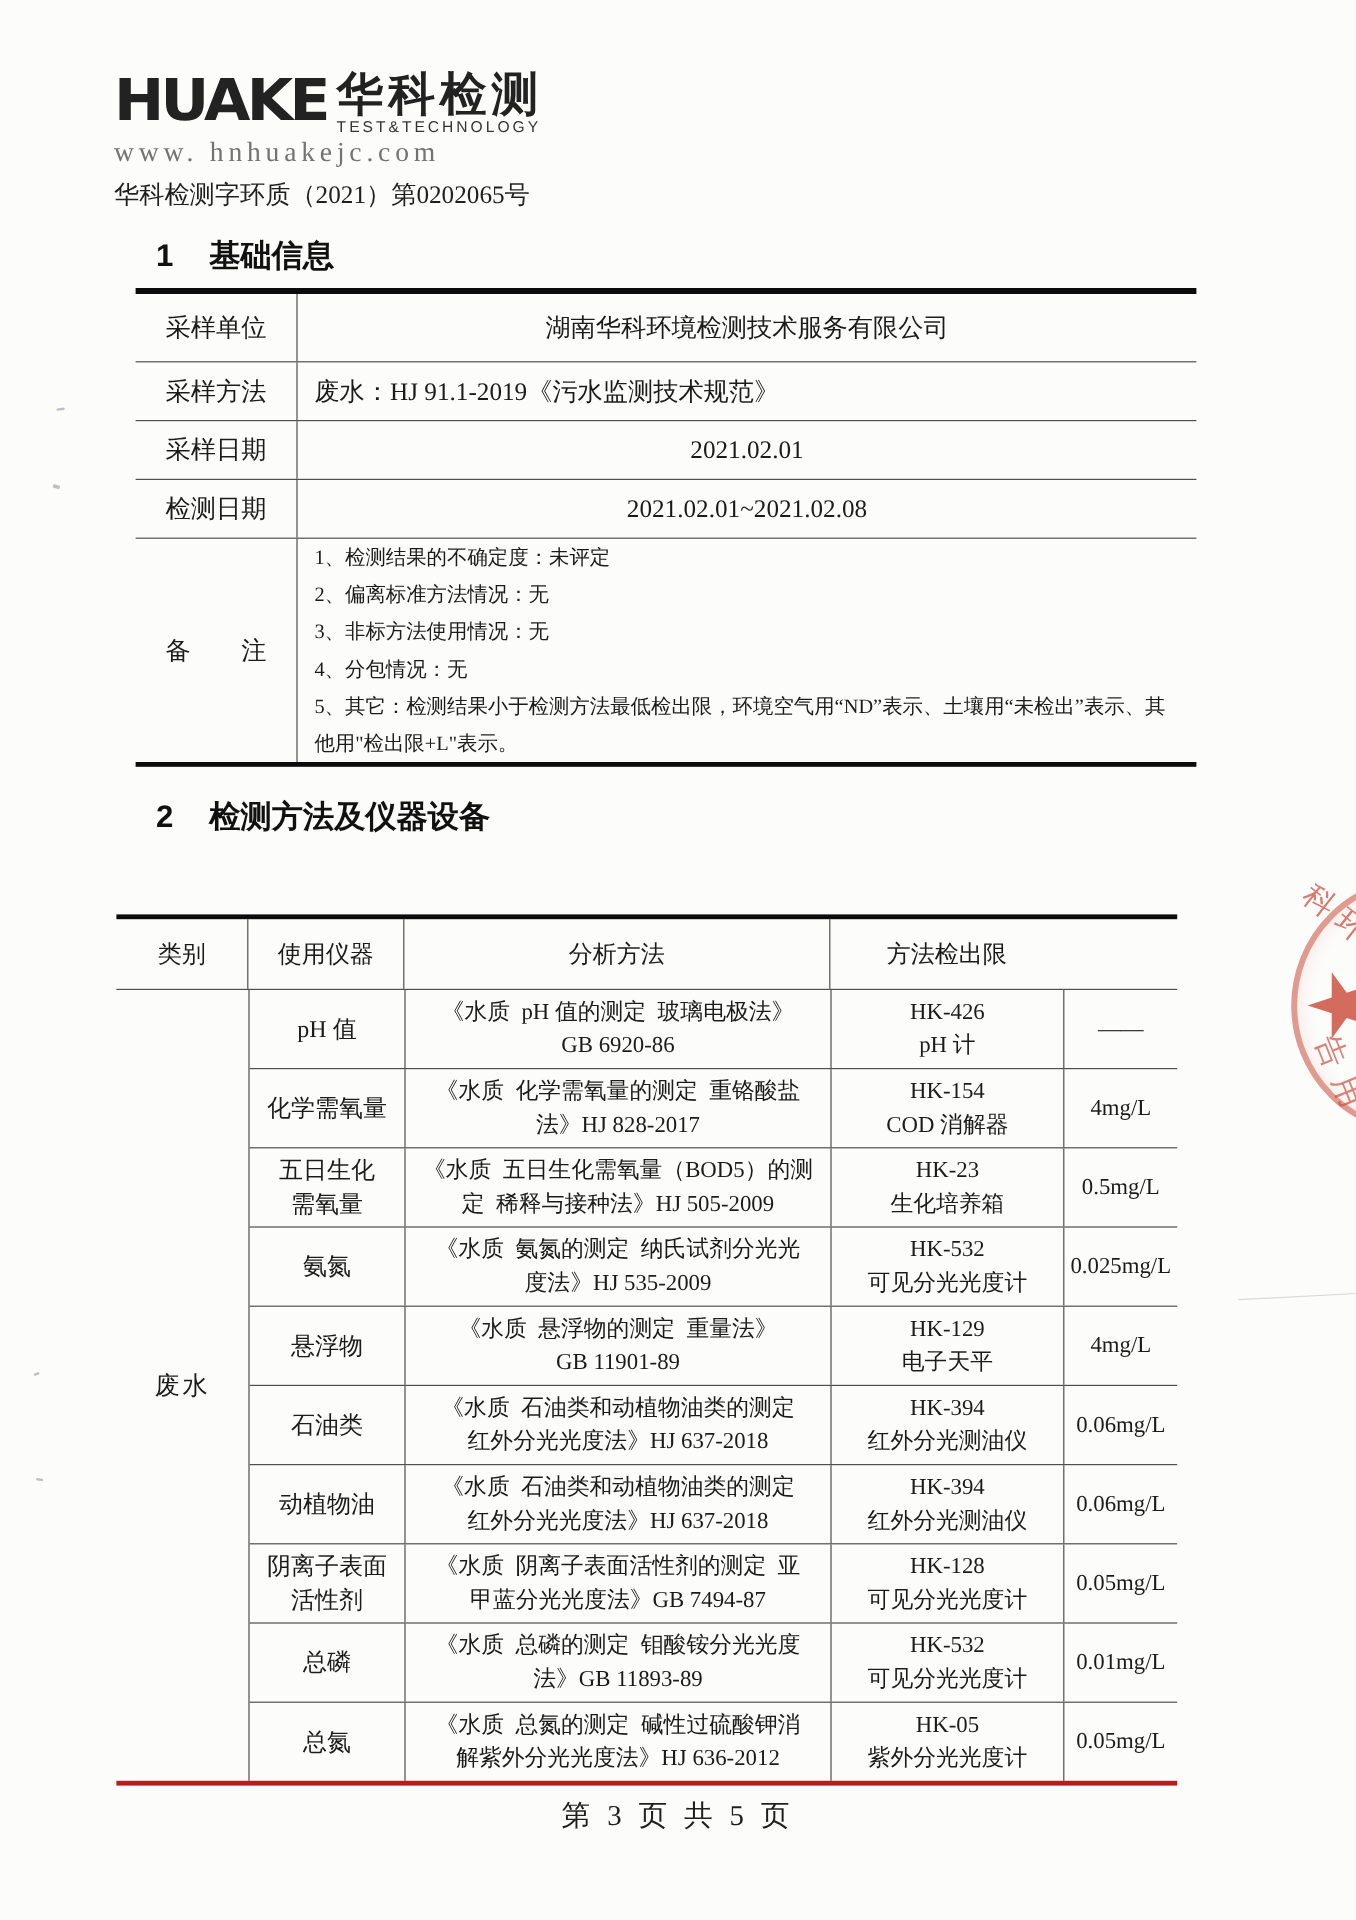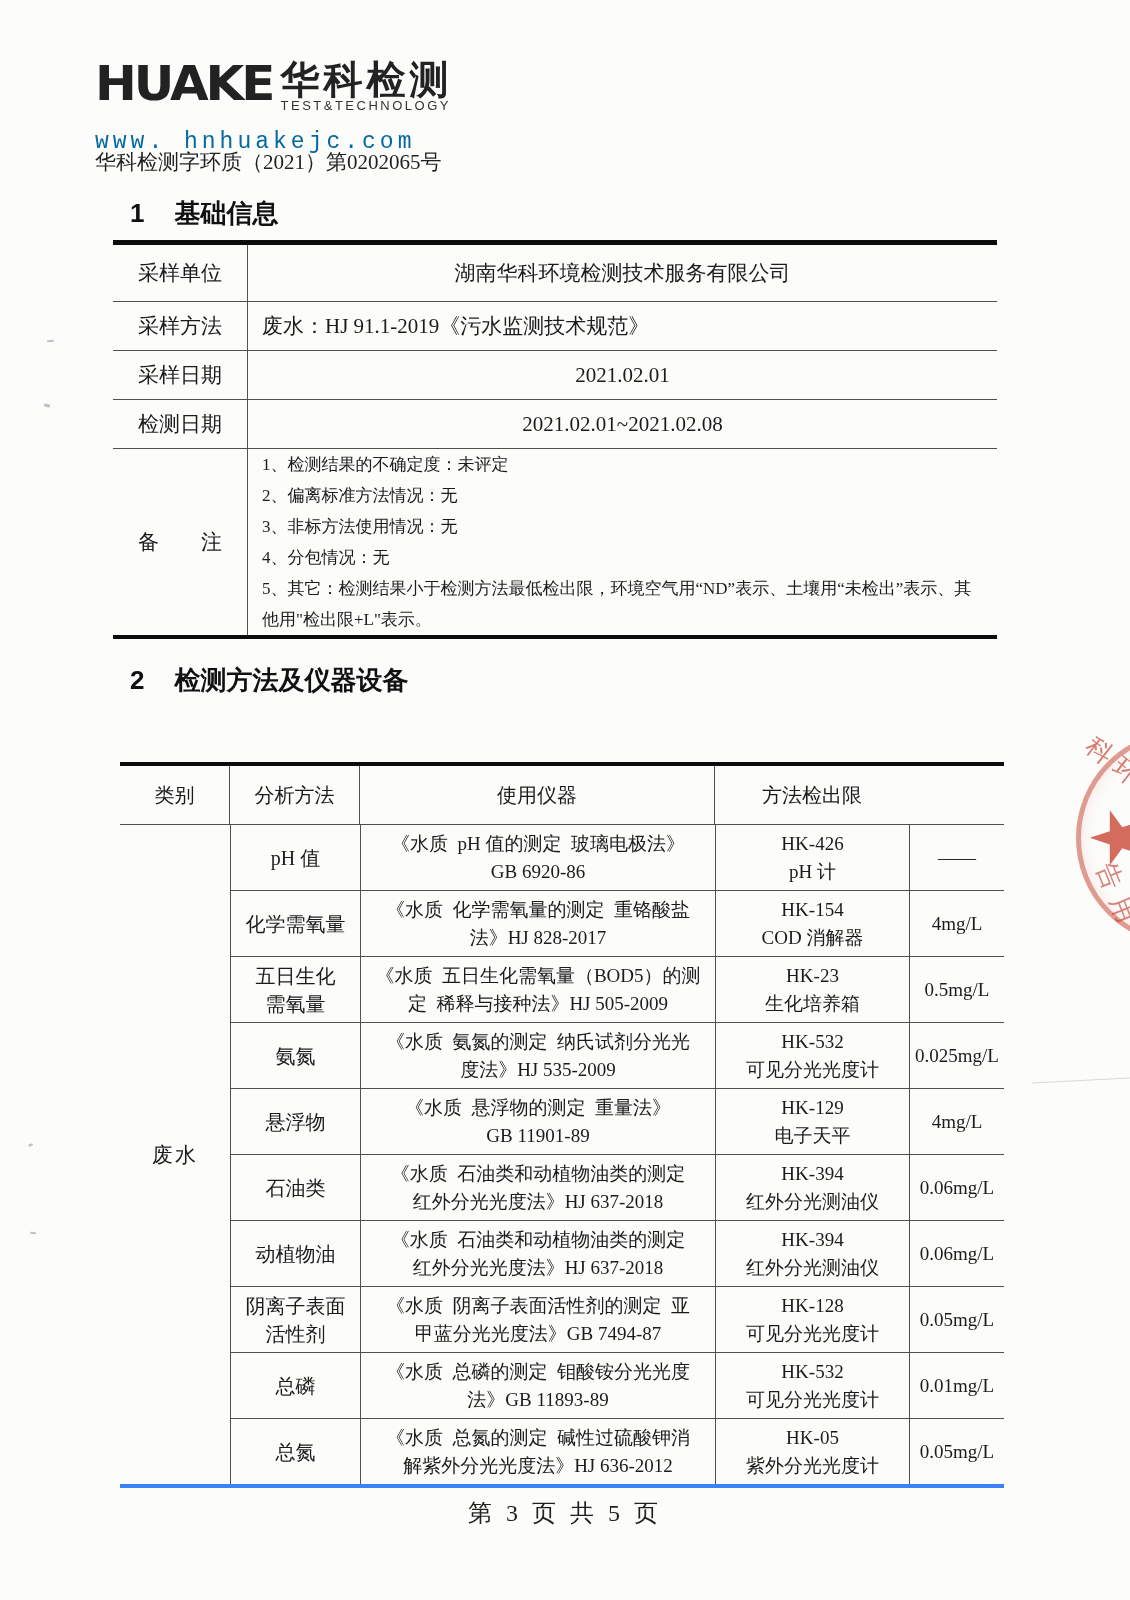--- a/index.html
+++ b/index.html
@@ -19,22 +19,22 @@
   .logo-cn-wrap{display:flex;flex-direction:column;margin-left:8px;}
   .logo-cn{
     font-family:"Liberation Sans","DejaVu Sans",sans-serif;
     font-weight:700;font-size:39px;line-height:40px;color:#222;letter-spacing:4px;
   }
   .logo-sub{
     font-family:"Liberation Sans","DejaVu Sans",sans-serif;
     font-size:13px;letter-spacing:2.5px;color:#333;margin-top:-2px;
   }
   .logo-web{
-    font-family:Liberation Mono, monospace;
-    font-size:23px;letter-spacing:4px;color:#0369a1;margin-top:16px;
+    font-family:Liberation Serif, serif;
+    font-size:23px;letter-spacing:4px;color:#737373;margin-top:1px;
   }
   .doc-number{position:absolute;left:95px;top:148px;font-size:21px;color:#1f1f1f;}
   
   .sec-title{
     position:absolute;left:130px;
     font-family:"Liberation Sans","DejaVu Sans",sans-serif;
     font-weight:700;font-size:26px;color:#111;
   }
   .sec-title .sec-no{margin-right:30px;}
   .sec1-title{top:196px;}
@@ -61,22 +61,22 @@
     display:flex;align-items:center;justify-content:center;
     font-size:21px;
   }
   .t1value{flex:1;display:flex;align-items:center;font-size:21px;}
   .t1value.vcenter{justify-content:center;}
   .t1value.vleft{padding-left:14px;}
   .t1value.vlines{flex-direction:column;align-items:flex-start;justify-content:center;padding:6px 10px 6px 14px;}
   .rline{line-height:31px;font-size:17px;}
   
   .t2{
-    position:absolute;left:120px;top:762px;width:884px;
-    border-top:4px solid #0c0c0c;border-bottom:4px solid #3b82f6;
+    position:absolute;left:97px;top:762px;width:884px;
+    border-top:4px solid #0c0c0c;border-bottom:4px solid #b91c1c;
   }
   .t2head{
     display:grid;grid-template-columns:110px 130px 355px 194px 1fr;
     height:58px;border-bottom:1px solid #4f4f4f;
   }
   .t2hcell{
     display:flex;align-items:center;justify-content:center;
     font-size:20px;border-right:1px solid #4f4f4f;
   }
   .t2hcell:last-child{border-right:none;}
@@ -187,22 +187,22 @@
     </div>
 
   <div class="sec-title sec2-title">
     <span class="sec-no">2</span><span>检测方法及仪器设备</span>
   </div>
 
 
   <div class="t2">
     <div class="t2head">
         <div class="t2hcell">类别</div>
+        <div class="t2hcell">使用仪器</div>
         <div class="t2hcell">分析方法</div>
-        <div class="t2hcell">使用仪器</div>
         <div class="t2hcell">方法检出限</div>
       </div>
     <div class="t2body">
       <div class="t2cat">废水</div>
       <div class="t2rows">
           <div class="t2row">
             <div class="t2cell item-cell">
               <div class="cline">pH 值</div>
             </div>
             <div class="t2cell method-cell">

